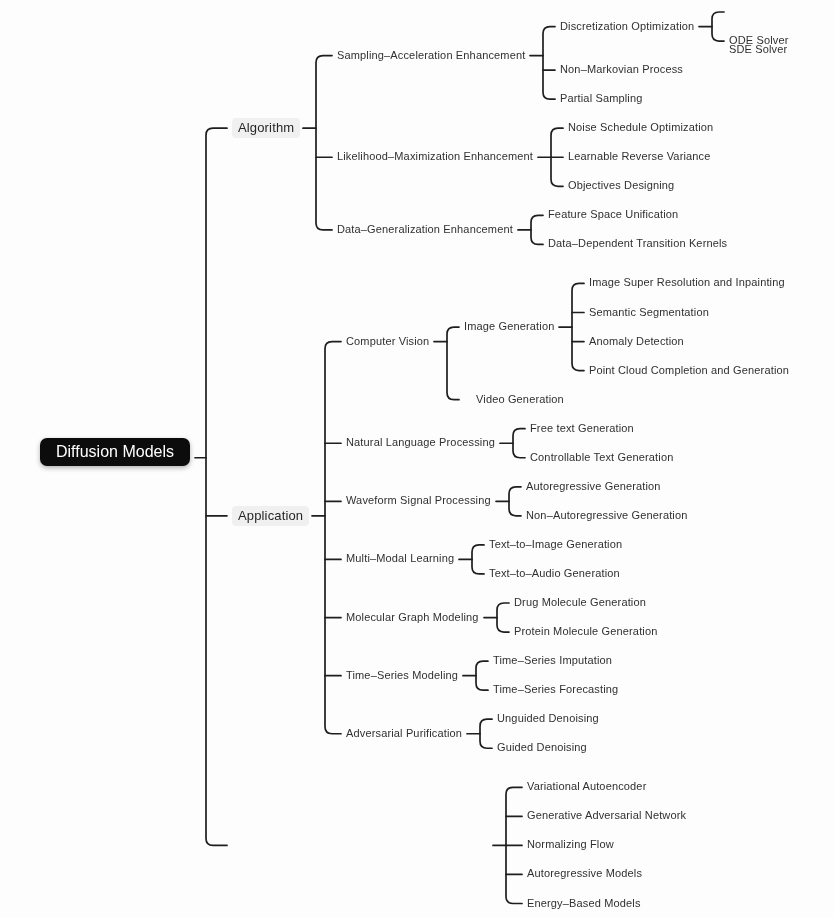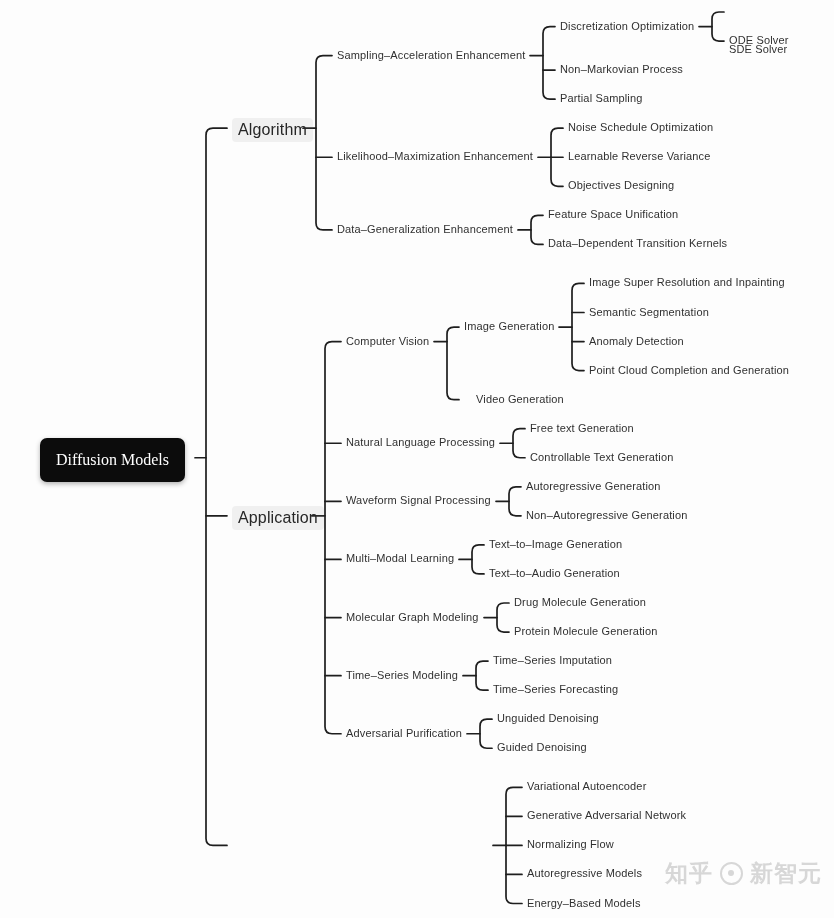--- a/index.html
+++ b/index.html
@@ -14,33 +14,32 @@
   #wires { position: absolute; left: 0; top: 0; }
   #wires path { fill: none; stroke-width: 1.7px; stroke-linecap: round; }
   .node {
     position: absolute;
     white-space: nowrap;
     font-size: 11px;
     letter-spacing: 0.15px;
     line-height: 1.25;
   }
   .node.d1 {
-    font-size: 16px;
+    font-size: 13px;
     padding: 2px 6px;
     border-radius: 4px;
     background: rgba(130,130,130,0.10);
   }
   .root {
     position: absolute;
     font-size: 16px;
-    padding: 13px 16px;
+    padding: 5px 16px;
     border-radius: 7px;
     white-space: nowrap;
     box-shadow: 0 2px 5px rgba(0,0,0,0.30);
-    font-family: Liberation Serif, serif;
   }
   #watermark {
     position: absolute;
     display: flex;
     align-items: center;
     gap: 7px;
     font-size: 23px;
     font-weight: bold;
     letter-spacing: 1px;
   }
@@ -106,25 +105,20 @@
       <path d="M 488 661.0999999999999 L 483 661.0999999999999 Q 476 661.0999999999999 476 668.0999999999999 L 476 683.1499999999999 Q 476 690.1499999999999 483 690.1499999999999 L 488 690.1499999999999" stroke="#1e1e1e"></path>
       <path d="M 467 733.7249999999998 L 480 733.7249999999998" stroke="#1e1e1e"></path>
       <path d="M 492 719.1999999999998 L 487 719.1999999999998 Q 480 719.1999999999998 480 726.1999999999998 L 480 741.2499999999998 Q 480 748.2499999999998 487 748.2499999999998 L 492 748.2499999999998" stroke="#1e1e1e"></path>
       <path d="M 493 845.3999999999996 L 506 845.3999999999996" stroke="#1e1e1e"></path>
       <path d="M 522 787.2999999999997 L 513 787.2999999999997 Q 506 787.2999999999997 506 794.2999999999997 L 506 896.4999999999995 Q 506 903.4999999999995 513 903.4999999999995 L 522 903.4999999999995" stroke="#1e1e1e"></path>
       <path d="M 506 816.3499999999997 L 522 816.3499999999997" stroke="#1e1e1e"></path>
       <path d="M 506 845.3999999999996 L 522 845.3999999999996" stroke="#1e1e1e"></path>
       <path d="M 506 874.4499999999996 L 522 874.4499999999996" stroke="#1e1e1e"></path>
     </svg>
   <div id="root-node" class="root" style="background: rgb(12, 12, 12); color: rgb(255, 255, 255); left: 40px; top: 437.75px;">Diffusion Models</div>
-  <div id="watermark" style="color: rgb(215, 215, 215); right: 12px; top: 858px;">
-    <span>知乎</span>
-    <span class="wm-logo"></span>
-    <span>新智元</span>
-  </div>
 <div class="node d1" style="color: rgb(38, 38, 38); left: 232px; top: 118.2px;">Algorithm</div>
     <div class="node" style="color: rgb(48, 48, 48); left: 337px; top: 48.575px;">Sampling–Acceleration Enhancement</div>
     <div class="node" style="color: rgb(48, 48, 48); left: 560px; top: 19.525px;">Discretization Optimization</div>
     <div class="node" style="color: rgb(48, 48, 48); left: 729px; top: 5px; margin-top: 38px;">SDE Solver</div>
     <div class="node" style="color: rgb(48, 48, 48); left: 729px; top: 34.05px;">ODE Solver</div>
     <div class="node" style="color: rgb(48, 48, 48); left: 560px; top: 63.1px;">Non–Markovian Process</div>
     <div class="node" style="color: rgb(48, 48, 48); left: 560px; top: 92.15px;">Partial Sampling</div>
     <div class="node" style="color: rgb(48, 48, 48); left: 337px; top: 150.25px;">Likelihood–Maximization Enhancement</div>
     <div class="node" style="color: rgb(48, 48, 48); left: 568px; top: 121.2px;">Noise Schedule Optimization</div>
     <div class="node" style="color: rgb(48, 48, 48); left: 568px; top: 150.25px;">Learnable Reverse Variance</div>

